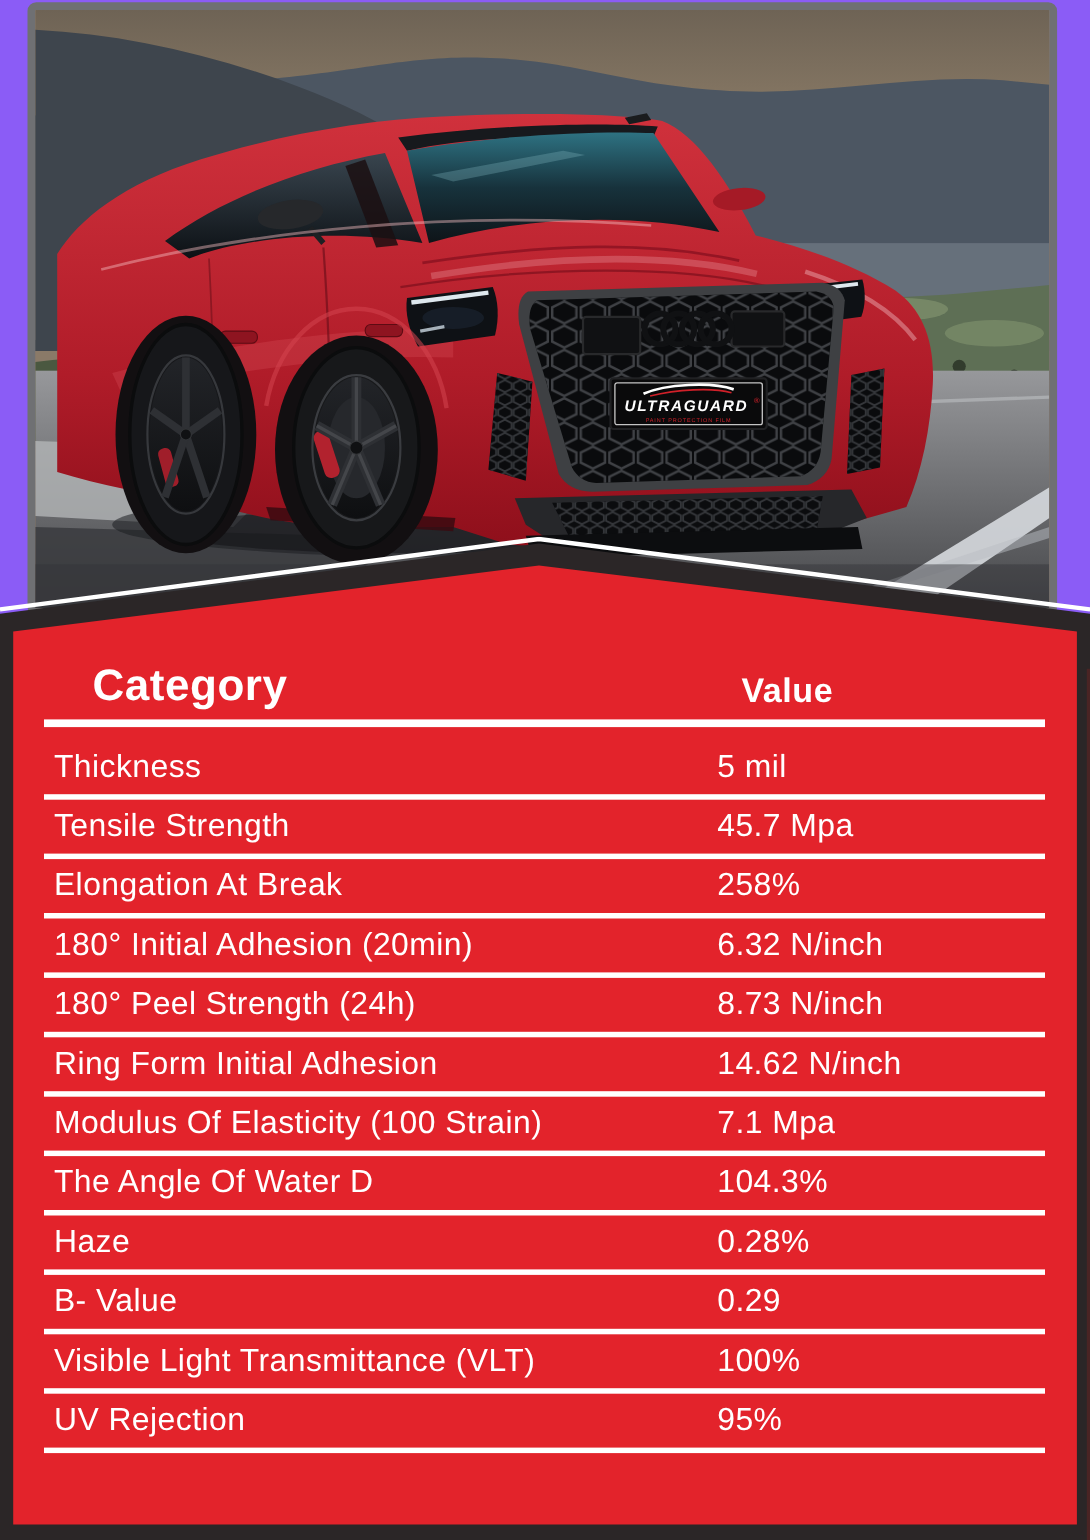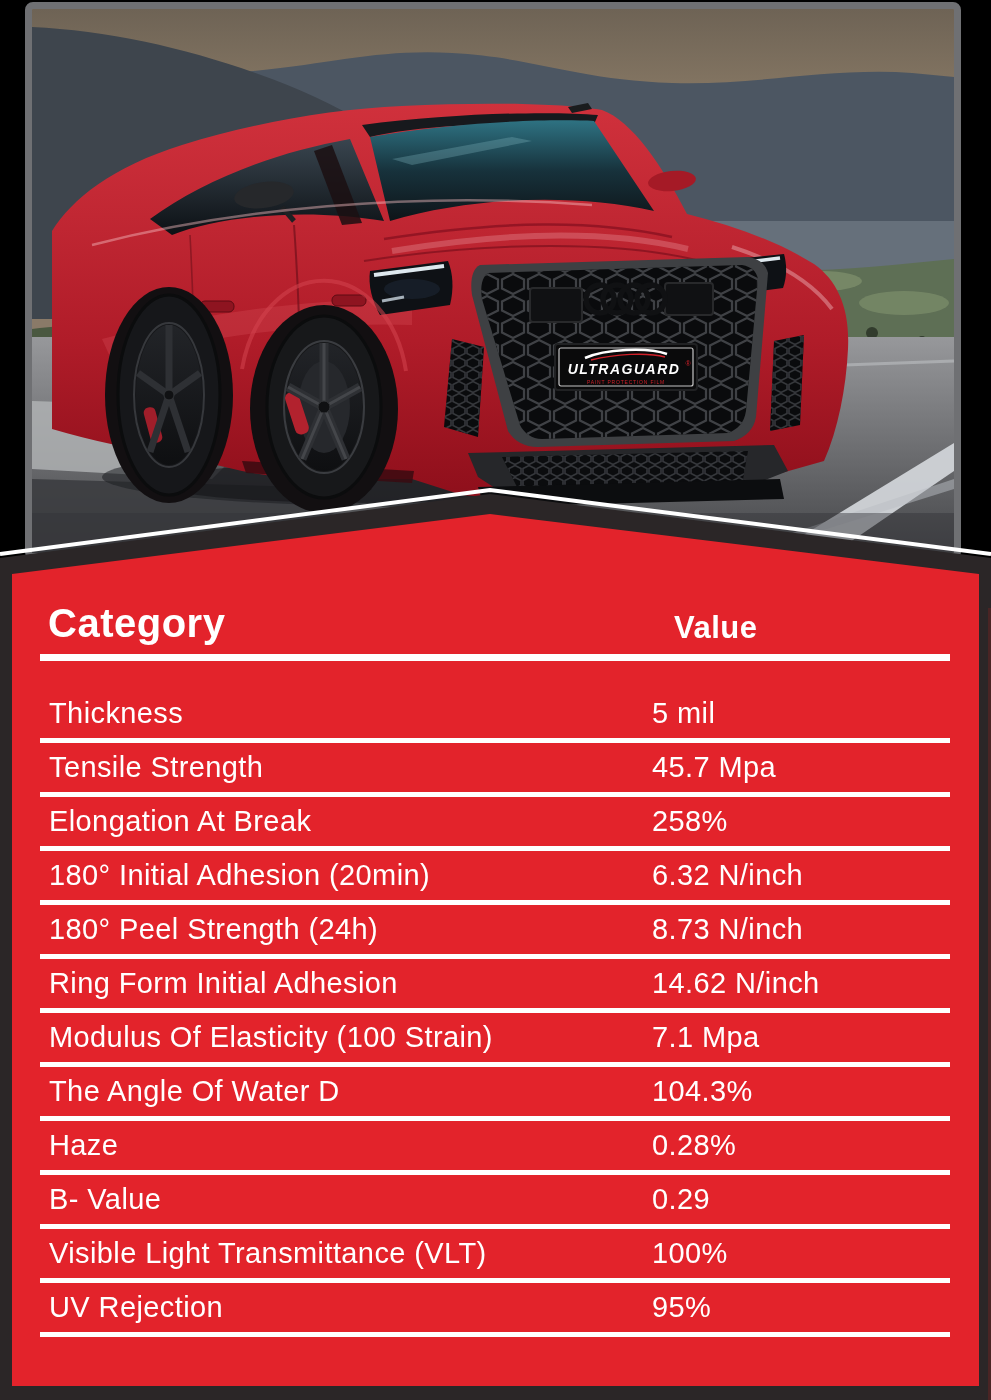--- a/index.html
+++ b/index.html
@@ -1,43 +1,43 @@
 <!DOCTYPE html>
 <html><head>
 <meta charset="utf-8">
 <style>
   html,body{margin:0;padding:0;background:#ffffff;}
   body{width:991px;height:1400px;position:relative;overflow:hidden;
        font-family:"Liberation Sans", sans-serif;}
-  .page{position:absolute;inset:0;background:#000000;}
+  .page{position:absolute;inset:0;background:#8b5cf6;}
 
   
   .photo-frame{
     position:absolute;left:25px;top:2px;width:922px;height:544px;
     border:7px solid #6f7073;border-radius:8px;overflow:hidden;
     background:#8a7a68;
   }
   .photo-frame svg{display:block;}
 
   
   .panel-svg{position:absolute;left:0;top:488px;width:991px;height:912px;}
 
   
   .spec-table{
     position:absolute;left:40px;top:590px;width:910px;color:#ffffff;
   }
   .spec-header{display:flex;align-items:flex-end;height:56px;position:relative;}
   .spec-header .h-cat{
-    font-size:40px;font-weight:bold;letter-spacing:.5px;padding-left:8px;
+    font-size:40px;font-weight:bold;letter-spacing:.5px;padding-left:8px;margin-left:36px;
   }
   .spec-header .h-val{
     position:absolute;left:634px;font-size:31px;font-weight:bold;letter-spacing:.5px;
   }
   .header-rule{height:7px;background:#ffffff;margin-top:8px;}
-  .rows{margin-top:28px;}
+  .rows{margin-top:12px;}
   .spec-row{
     position:relative;height:49px;border-bottom:5px solid #ffffff;
     display:flex;align-items:center;
   }
   .spec-row .cell-cat{
     font-size:29px;font-weight:400;letter-spacing:.4px;padding-left:9px;
     white-space:nowrap;
   }
   .spec-row .cell-val{
     position:absolute;left:612px;font-size:29px;font-weight:400;letter-spacing:.4px;

